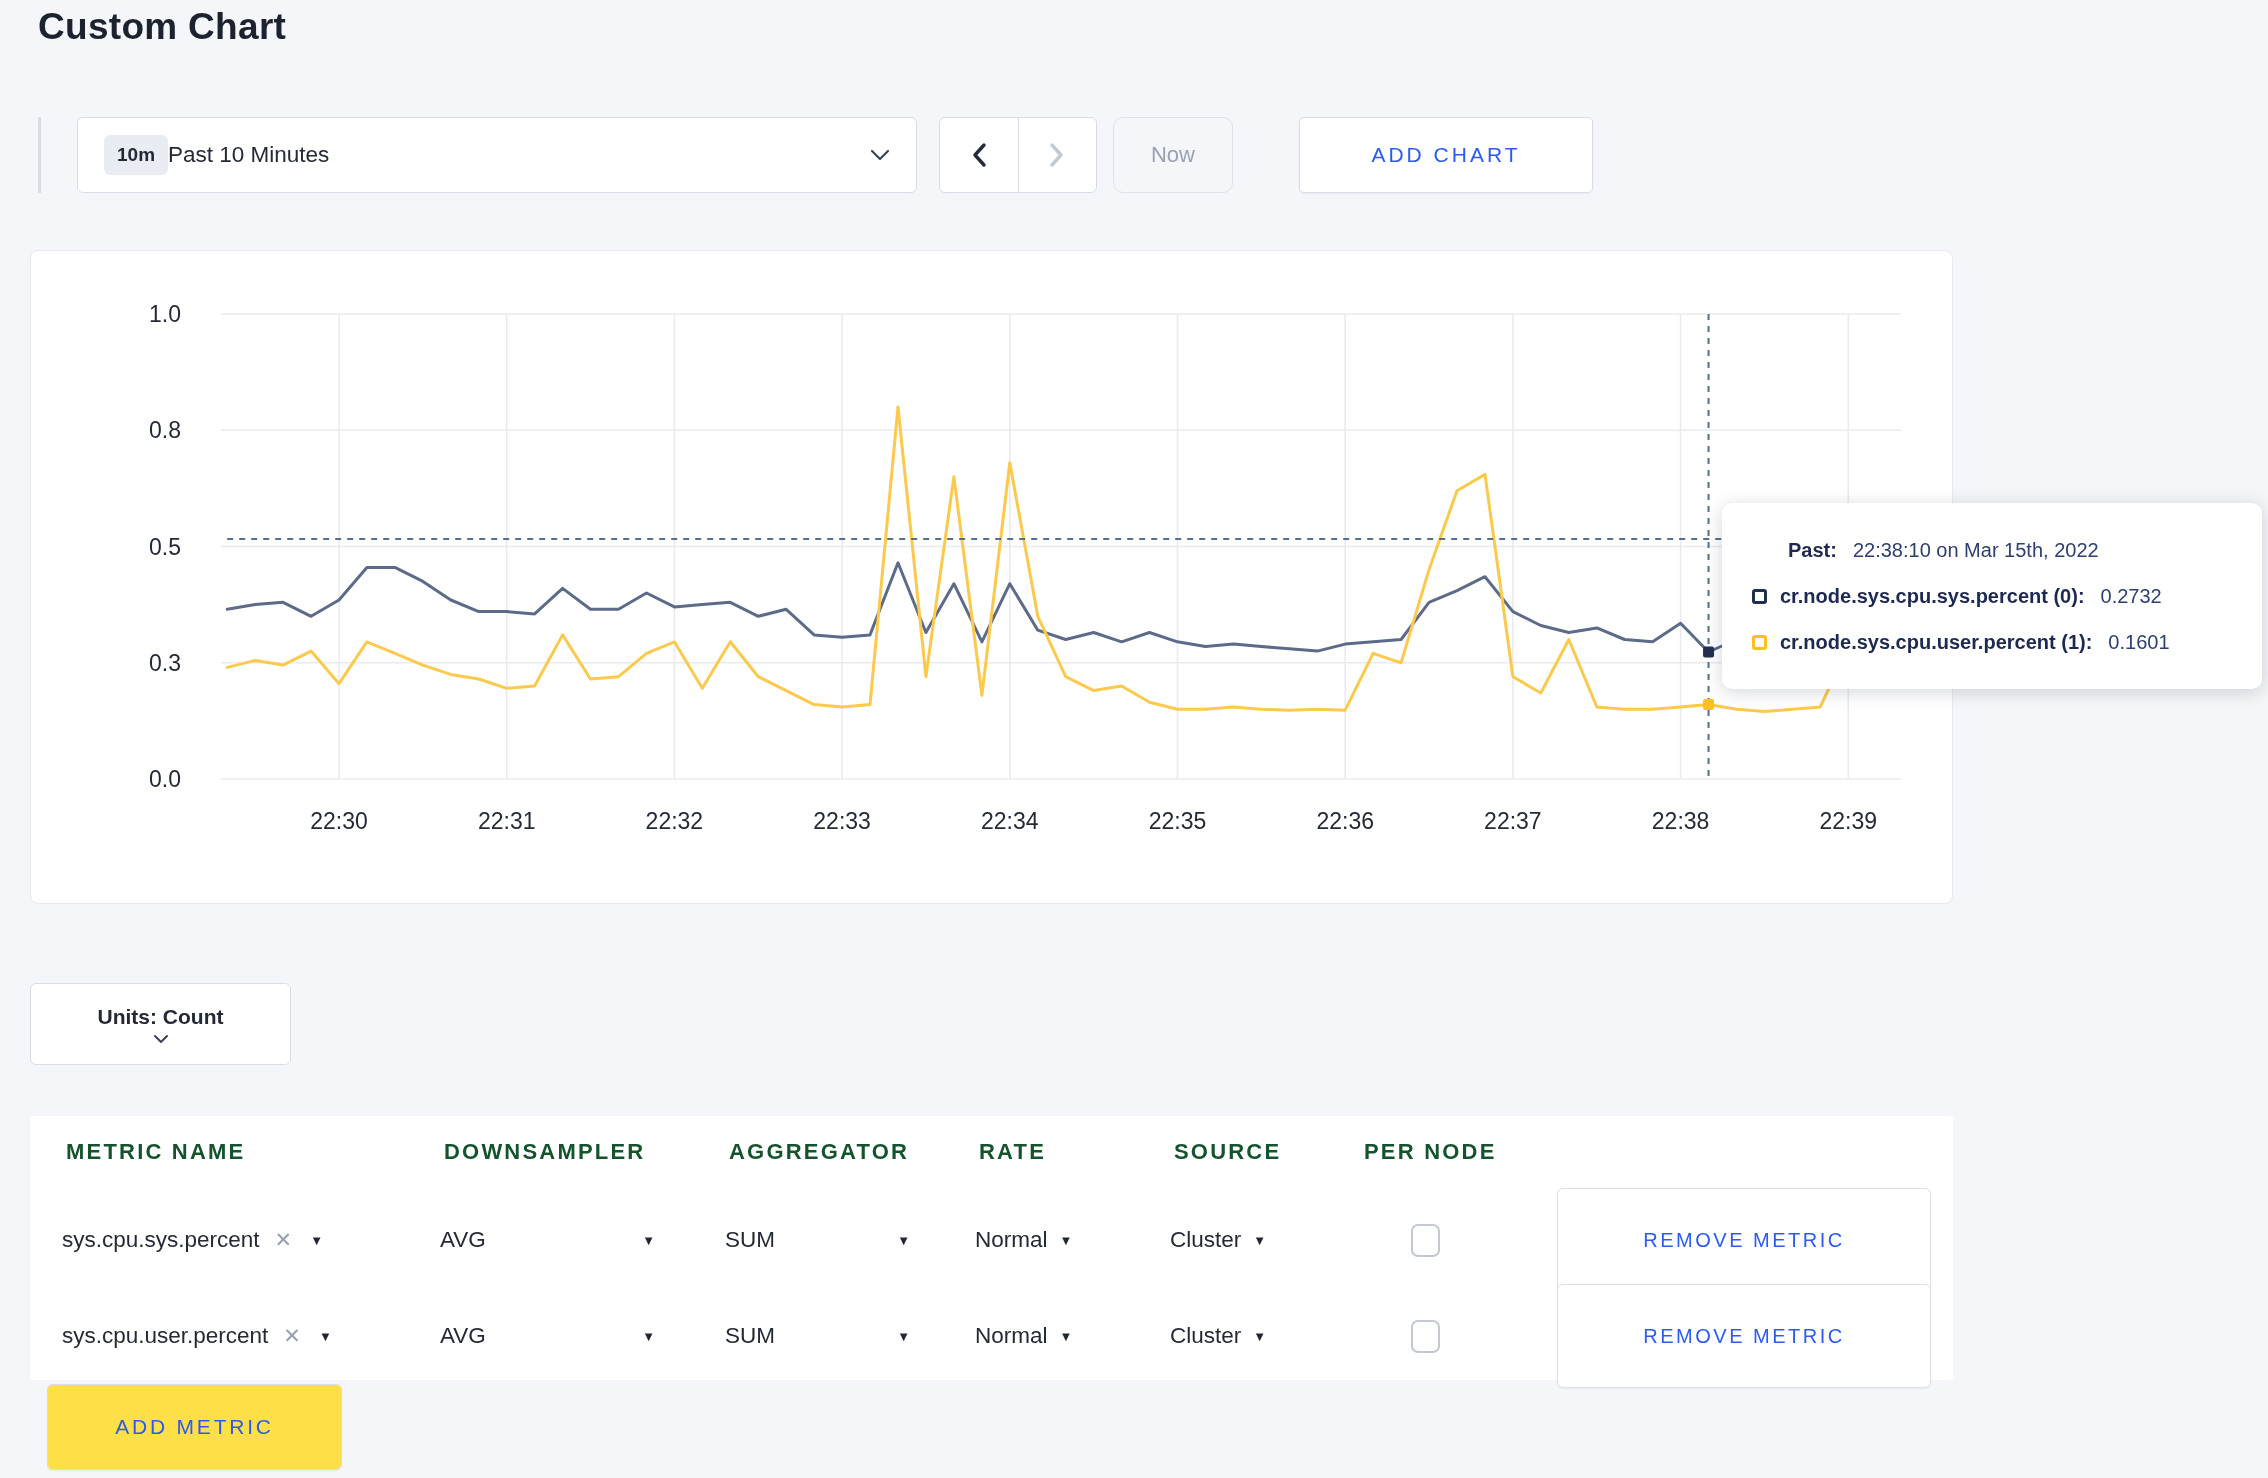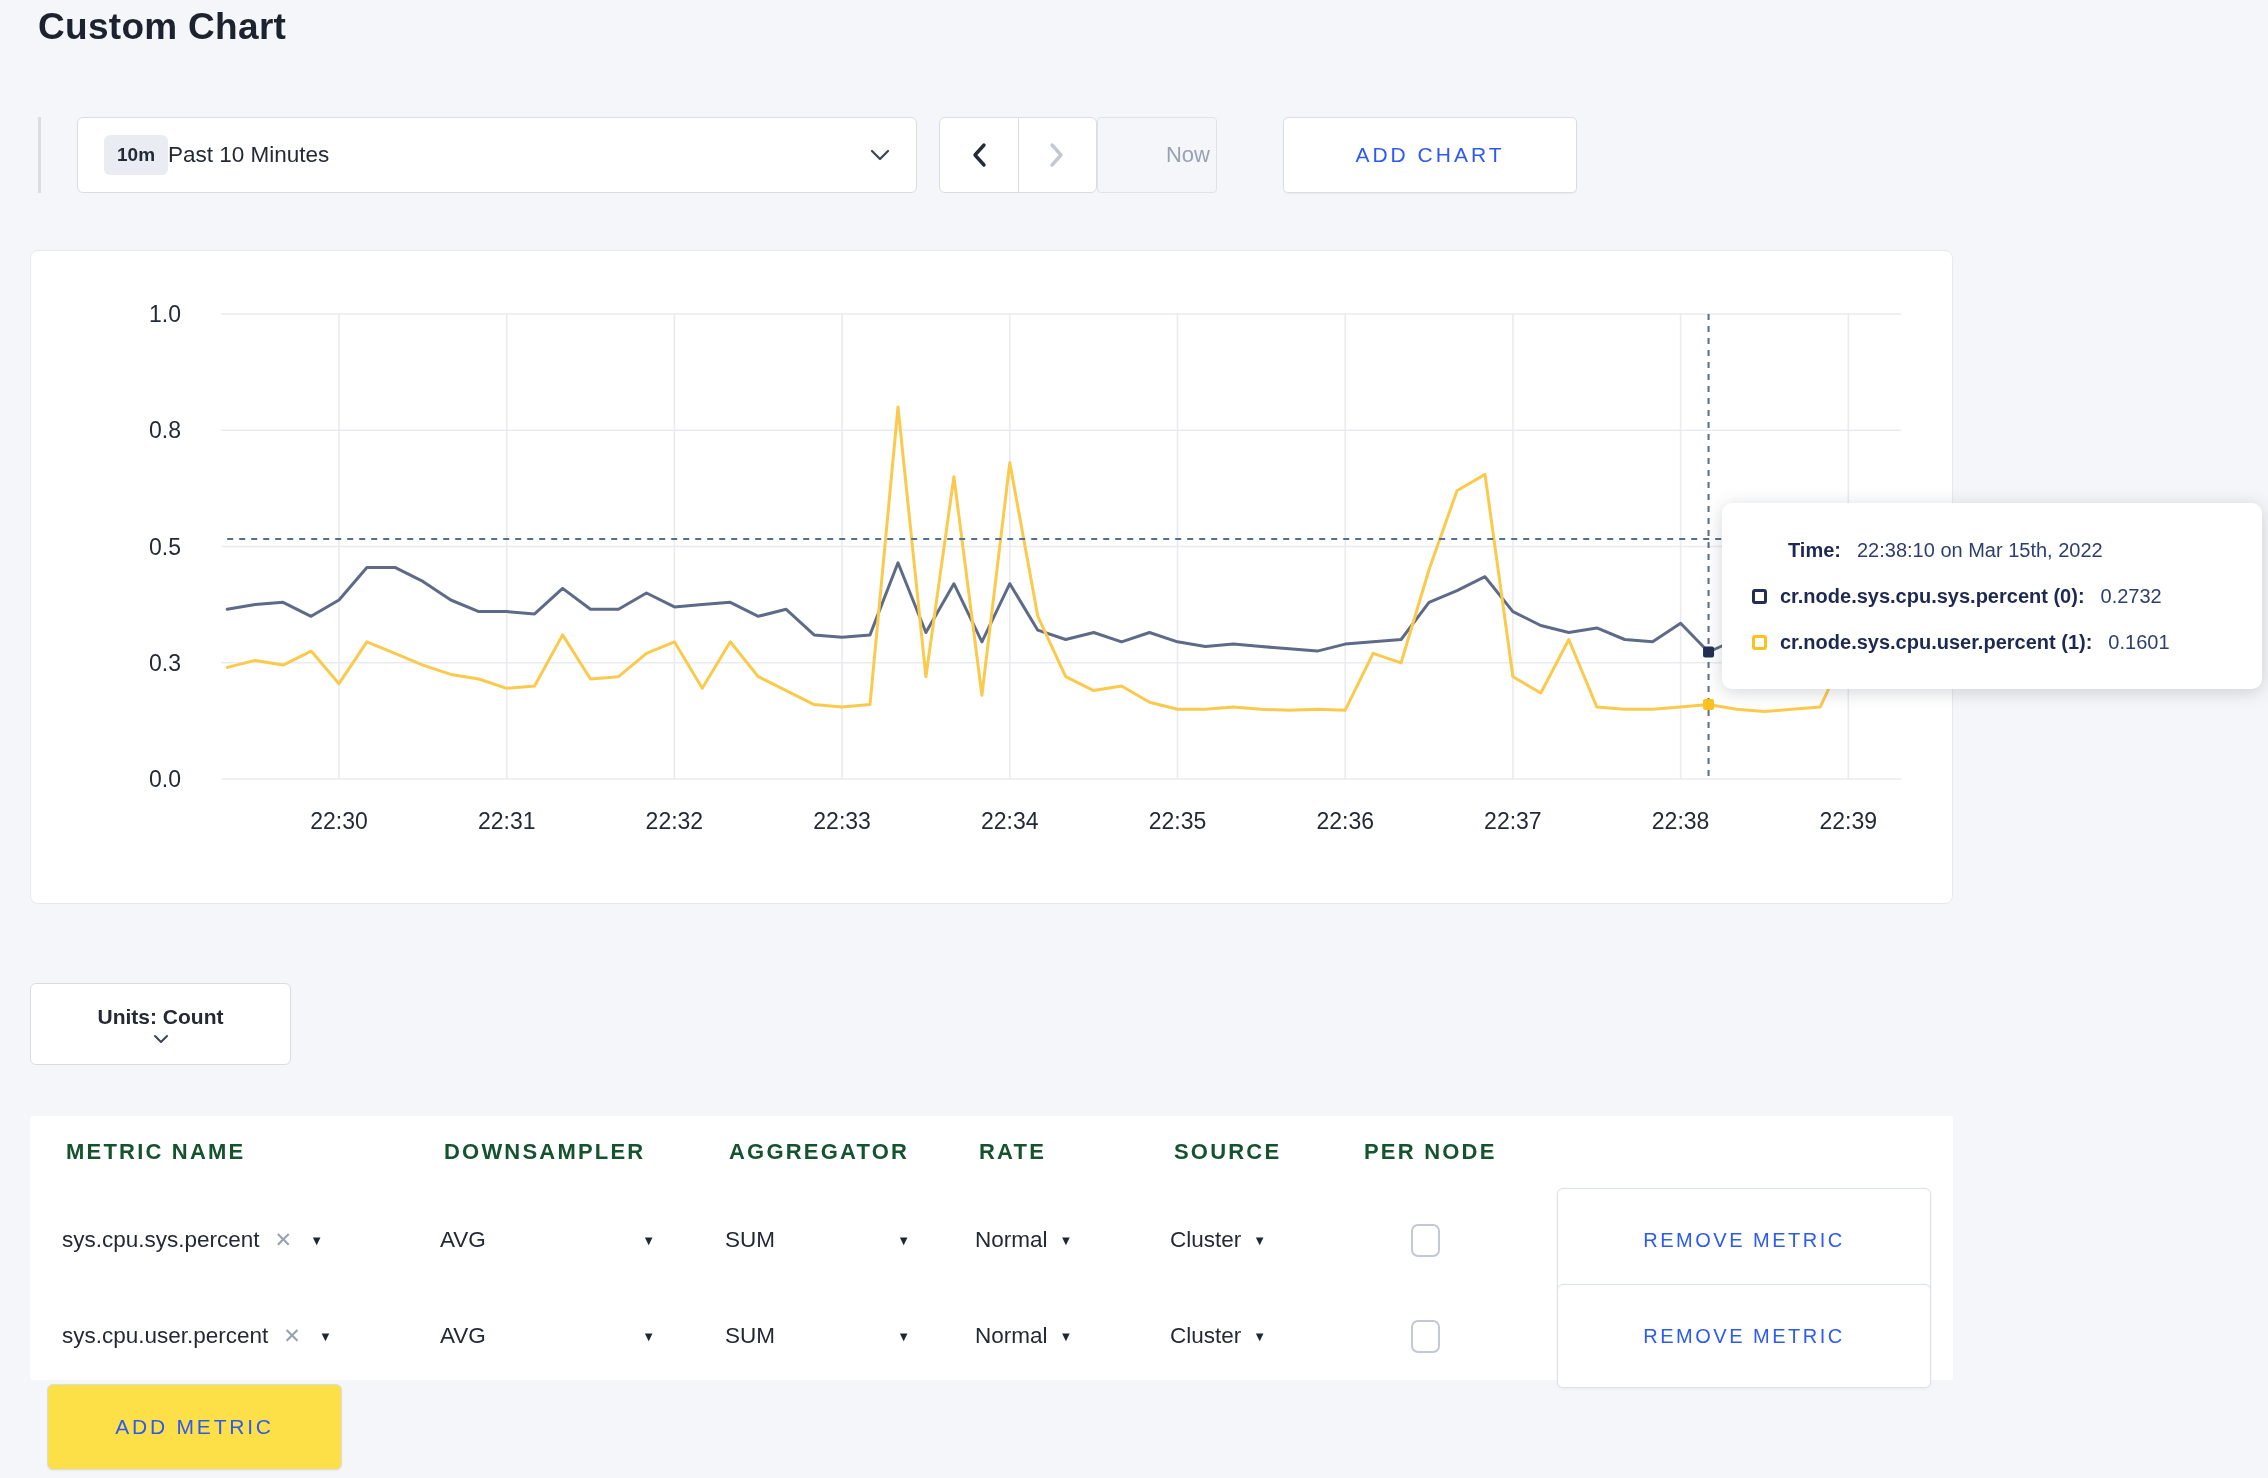--- a/index.html
+++ b/index.html
@@ -20,22 +20,22 @@
     width:840px; background:#fff; border:1.5px solid #d8dce4; border-radius:6px;
     display:flex; align-items:center; padding:0 26px; cursor:pointer;
   }
   .tw-badge { background:#e9ecf3; border-radius:6px; font-size:19px; font-weight:700; padding:9px 13px; }
   .tw-label { font-size:22.5px; }
   .chev { margin-left:auto; display:block; }
   .pager { margin-left:22px; width:158px; background:#fff; border:1.5px solid #d8dce4; border-radius:6px; display:flex; overflow:hidden; }
   .pager-btn { flex:1; display:flex; align-items:center; justify-content:center; background:transparent; border:none; cursor:pointer; padding:0; }
   .pager-btn + .pager-btn { border-left:1.5px solid #d8dce4; }
   .now-btn {
-    width:120px; background:transparent; border:1.5px solid #dfe3e9; border-radius:4px;
-    color:#99a2b2; font-size:22px; font-family:inherit; cursor:default;text-align:right;
+    margin-left:16px; width:120px; background:transparent; border:1.5px solid #dfe3e9; border-radius:10px;
+    color:#99a2b2; font-size:22px; font-family:inherit; cursor:default;
   }
   .add-chart-btn {
     margin-left:66px; width:294px; background:#fff; border:1.5px solid #d9dee6; border-radius:5px;
     color:#2d5af0; font-size:21px; letter-spacing:3px; font-weight:500; font-family:inherit; cursor:pointer;
     box-shadow:0 1px 2px rgba(20,30,50,.05);
   }
   
   .chart-card {
     position:absolute; left:30px; top:250px; width:1923px; height:654px;
     background:#fff; border:1px solid #e6e9ee; border-radius:8px;
@@ -166,21 +166,21 @@
         <polyline points="196.2,416.4 224.2,409.4 252.1,414.1 280.1,400.1 308.0,432.7 335.9,390.8 363.9,402.4 391.9,414.1 419.8,423.4 447.8,428.0 475.7,437.3 503.6,435.0 531.6,383.9 559.5,428.0 587.5,425.7 615.5,402.4 643.4,390.8 671.3,437.3 699.3,390.8 727.3,425.7 755.2,439.6 783.1,453.6 811.1,455.9 839.0,453.6 867.0,156.0 894.9,425.7 922.9,225.8 950.9,444.3 978.8,211.8 1006.8,365.3 1034.7,425.7 1062.7,439.6 1090.6,435.0 1118.5,451.3 1146.5,458.3 1174.4,458.3 1202.4,455.9 1230.3,458.3 1258.3,459.2 1286.3,458.3 1314.2,459.2 1342.1,402.4 1370.1,411.8 1398.0,318.8 1426.0,239.7 1454.0,223.4 1481.9,425.7 1509.8,442.0 1537.8,388.5 1565.8,455.9 1593.7,458.3 1621.6,458.3 1649.6,455.9 1677.5,453.6 1705.5,458.3 1733.5,460.6 1761.4,458.3 1789.3,455.9 1817.3,395.5 1845.3,402.4 1873.2,418.7" fill="none" stroke="#fbca4d" stroke-width="3" stroke-linejoin="round" stroke-linecap="round"></polyline>
         <line x1="196.2" y1="288.06" x2="1870" y2="288.06" stroke="#54708c" stroke-width="2" stroke-dasharray="6 6"></line>
         <line x1="1677.55" y1="63" x2="1677.55" y2="528" stroke="#54708c" stroke-width="2" stroke-dasharray="6 6"></line>
         <rect x="1672.05" y="395.462" width="11" height="11" rx="2" fill="#232f52"></rect>
         <rect x="1672.05" y="448.0535" width="11" height="11" rx="2" fill="#fdc11f"></rect>
       </svg>
   </div>
 
   <div class="tooltip">
     <div class="t-row t-time-row">
-      <span class="t-label">Time:</span>
+      <span class="t-label">Past:</span>
       <span class="t-value">22:38:10 on Mar 15th, 2022</span>
     </div>
     <div class="t-row">
       <span class="swatch" style="border-color: rgb(35, 47, 82);"></span>
       <span class="t-name">cr.node.sys.cpu.sys.percent (0):</span>
       <span class="t-num">0.2732</span>
     </div>
     <div class="t-row">
       <span class="swatch" style="border-color: rgb(253, 193, 31);"></span>
       <span class="t-name">cr.node.sys.cpu.user.percent (1):</span>

